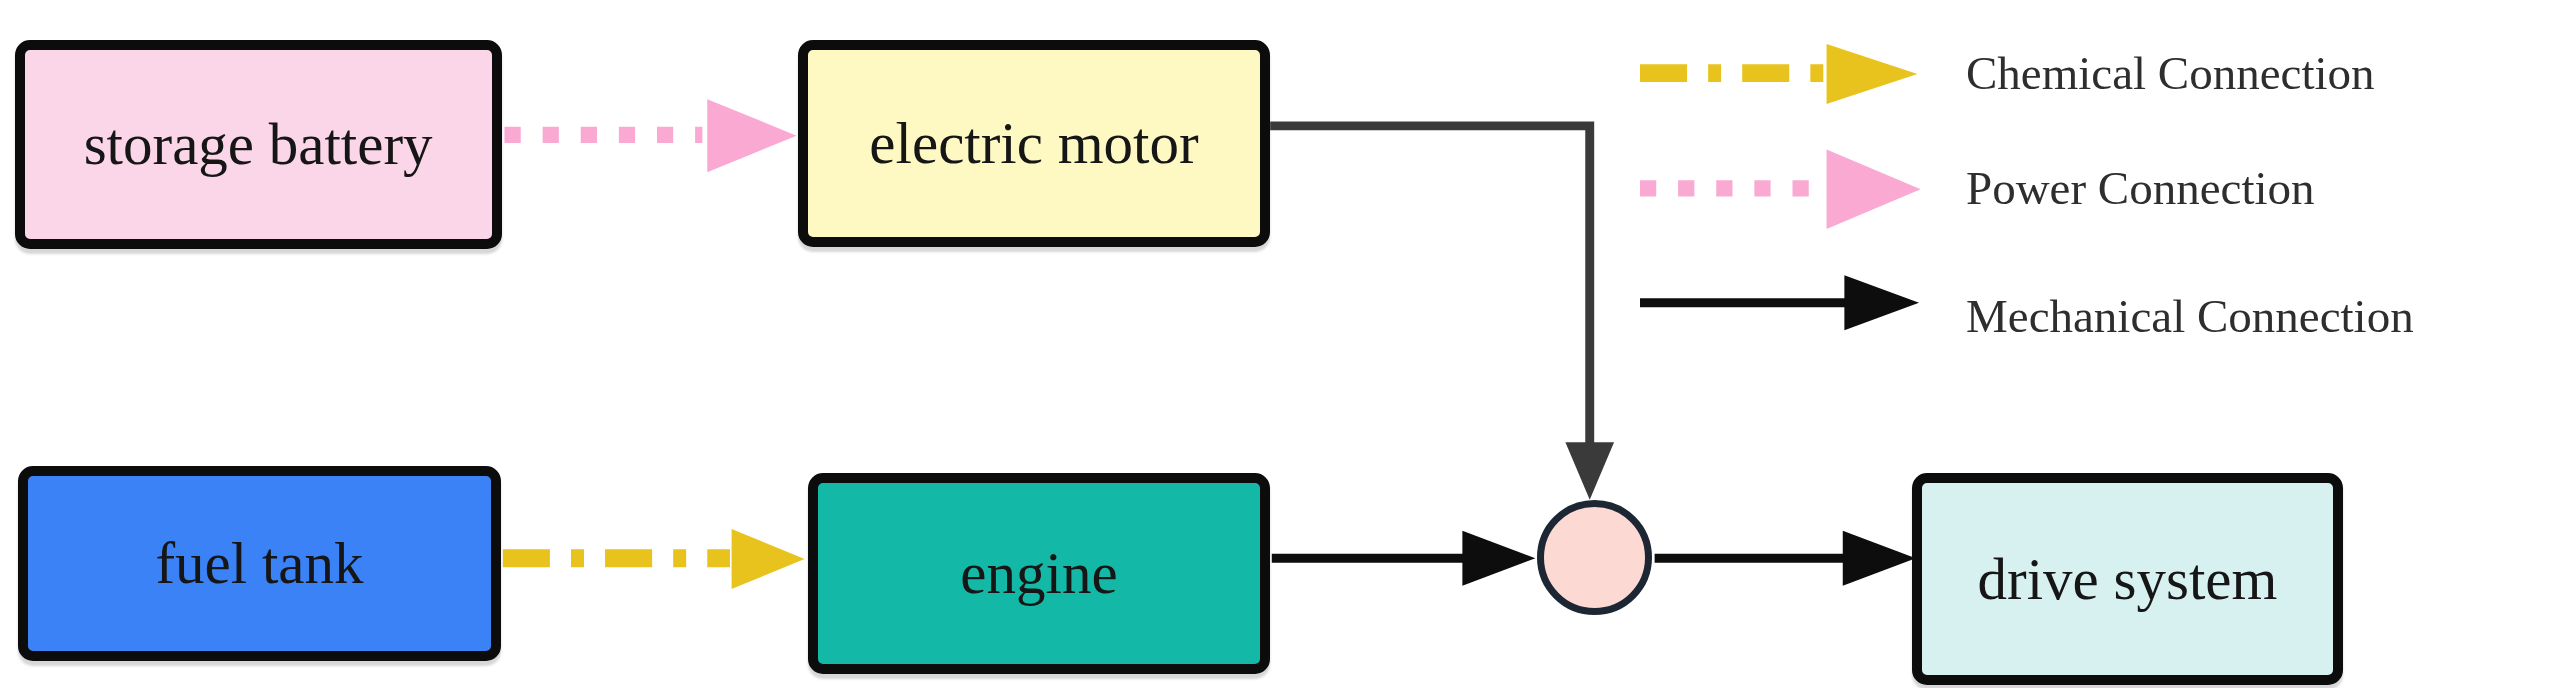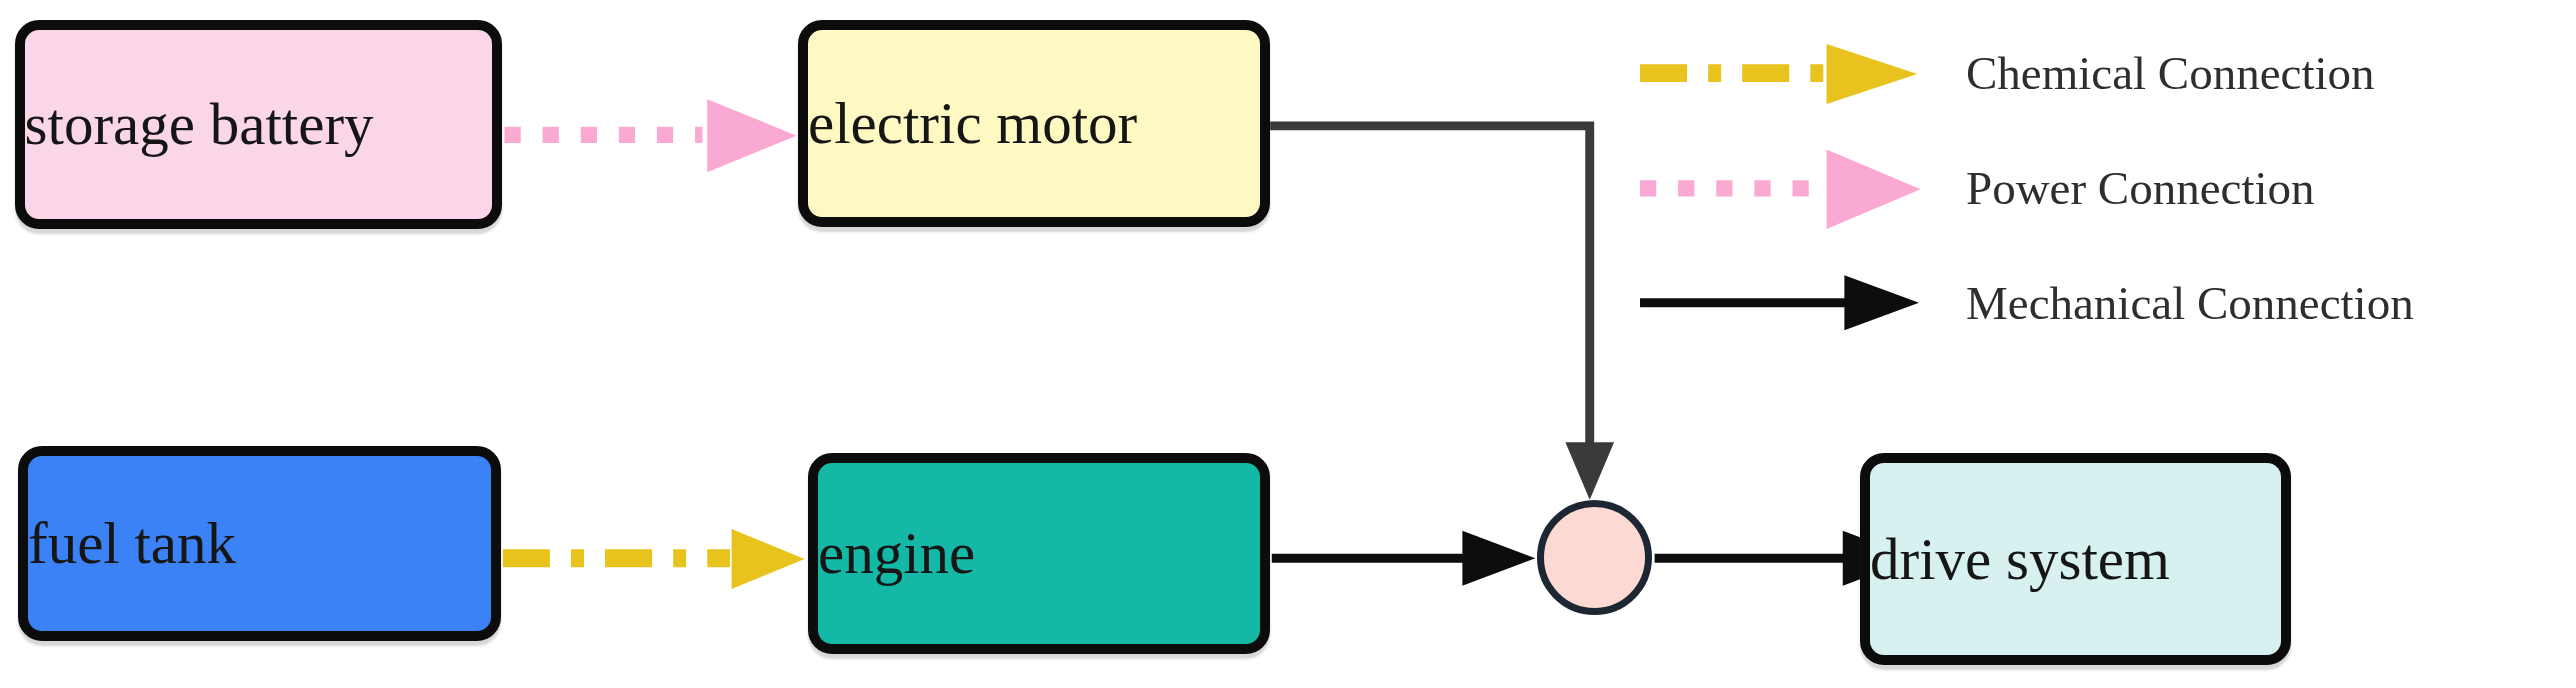--- a/index.html
+++ b/index.html
@@ -13,53 +13,55 @@
   }
   .edges-layer {
     position: absolute;
     left: 0; top: 0;
     width: 2576px; height: 689px;
   }
   .node {
     position: absolute;
     box-sizing: border-box;
     border: 10.5px solid #0c0c0c;
-    border-radius: 24px;
+    border-radius: 15px;
     display: flex;
     align-items: center;
+    justify-content: center;
     font-size: 59px;
     color: #161616;
     box-shadow: 0 4.9px 2.4px rgba(110,110,110,0.28);
     white-space: nowrap;
+    margin-top: 20px;
   }
   .node-storage-battery { left: 14.6px;   top: 20px;  width: 487px; height: 209px; background: #fad6e8; }
   .node-electric-motor  { left: 798px;  top: 20px;  width: 472px; height: 207px; background: #fef9c3; }
   .node-fuel-tank       { left: 18px;   top: 446px; width: 483px; height: 195px; background: #3b82f6; }
   .node-engine          { left: 808px;  top: 453px; width: 462px; height: 201px; background: #14b8a6; }
-  .node-drive-system    { left: 1860px; top: 453px; width: 431px; height: 212px; background: #d6f1ef; }
+  .node-drive-system    { left: 1912px; top: 453px; width: 431px; height: 212px; background: #d6f1ef; }
   .junction {
     position: absolute;
     left: 1537px; top: 500px;
     width: 101px; height: 101px;
     box-sizing: content-box;
     border: 7.3px solid #1c2733;
     border-radius: 50%;
     background: #fdd9d3;
   }
   .legend-label {
     position: absolute;
     left: 1966px;
     transform: translateY(-50%);
     font-size: 47px;
     color: #2e2e2e;
     white-space: nowrap;
   }
   .legend-label-chemical   { top: 73px;  }
   .legend-label-power      { top: 188px; }
-  .legend-label-mechanical { top: 303px; }
+  .legend-label-mechanical { top: 316px; }
 </style>
 </head>
 <body>
 
 <div class="canvas">
 
   <svg class="edges-layer" viewBox="0 0 3176 849" xmlns="http://www.w3.org/2000/svg">
 
     <g>
       <line x1="622" y1="166" x2="866" y2="166" stroke="#f9a9d2" stroke-width="20" stroke-dasharray="20 27"></line>

